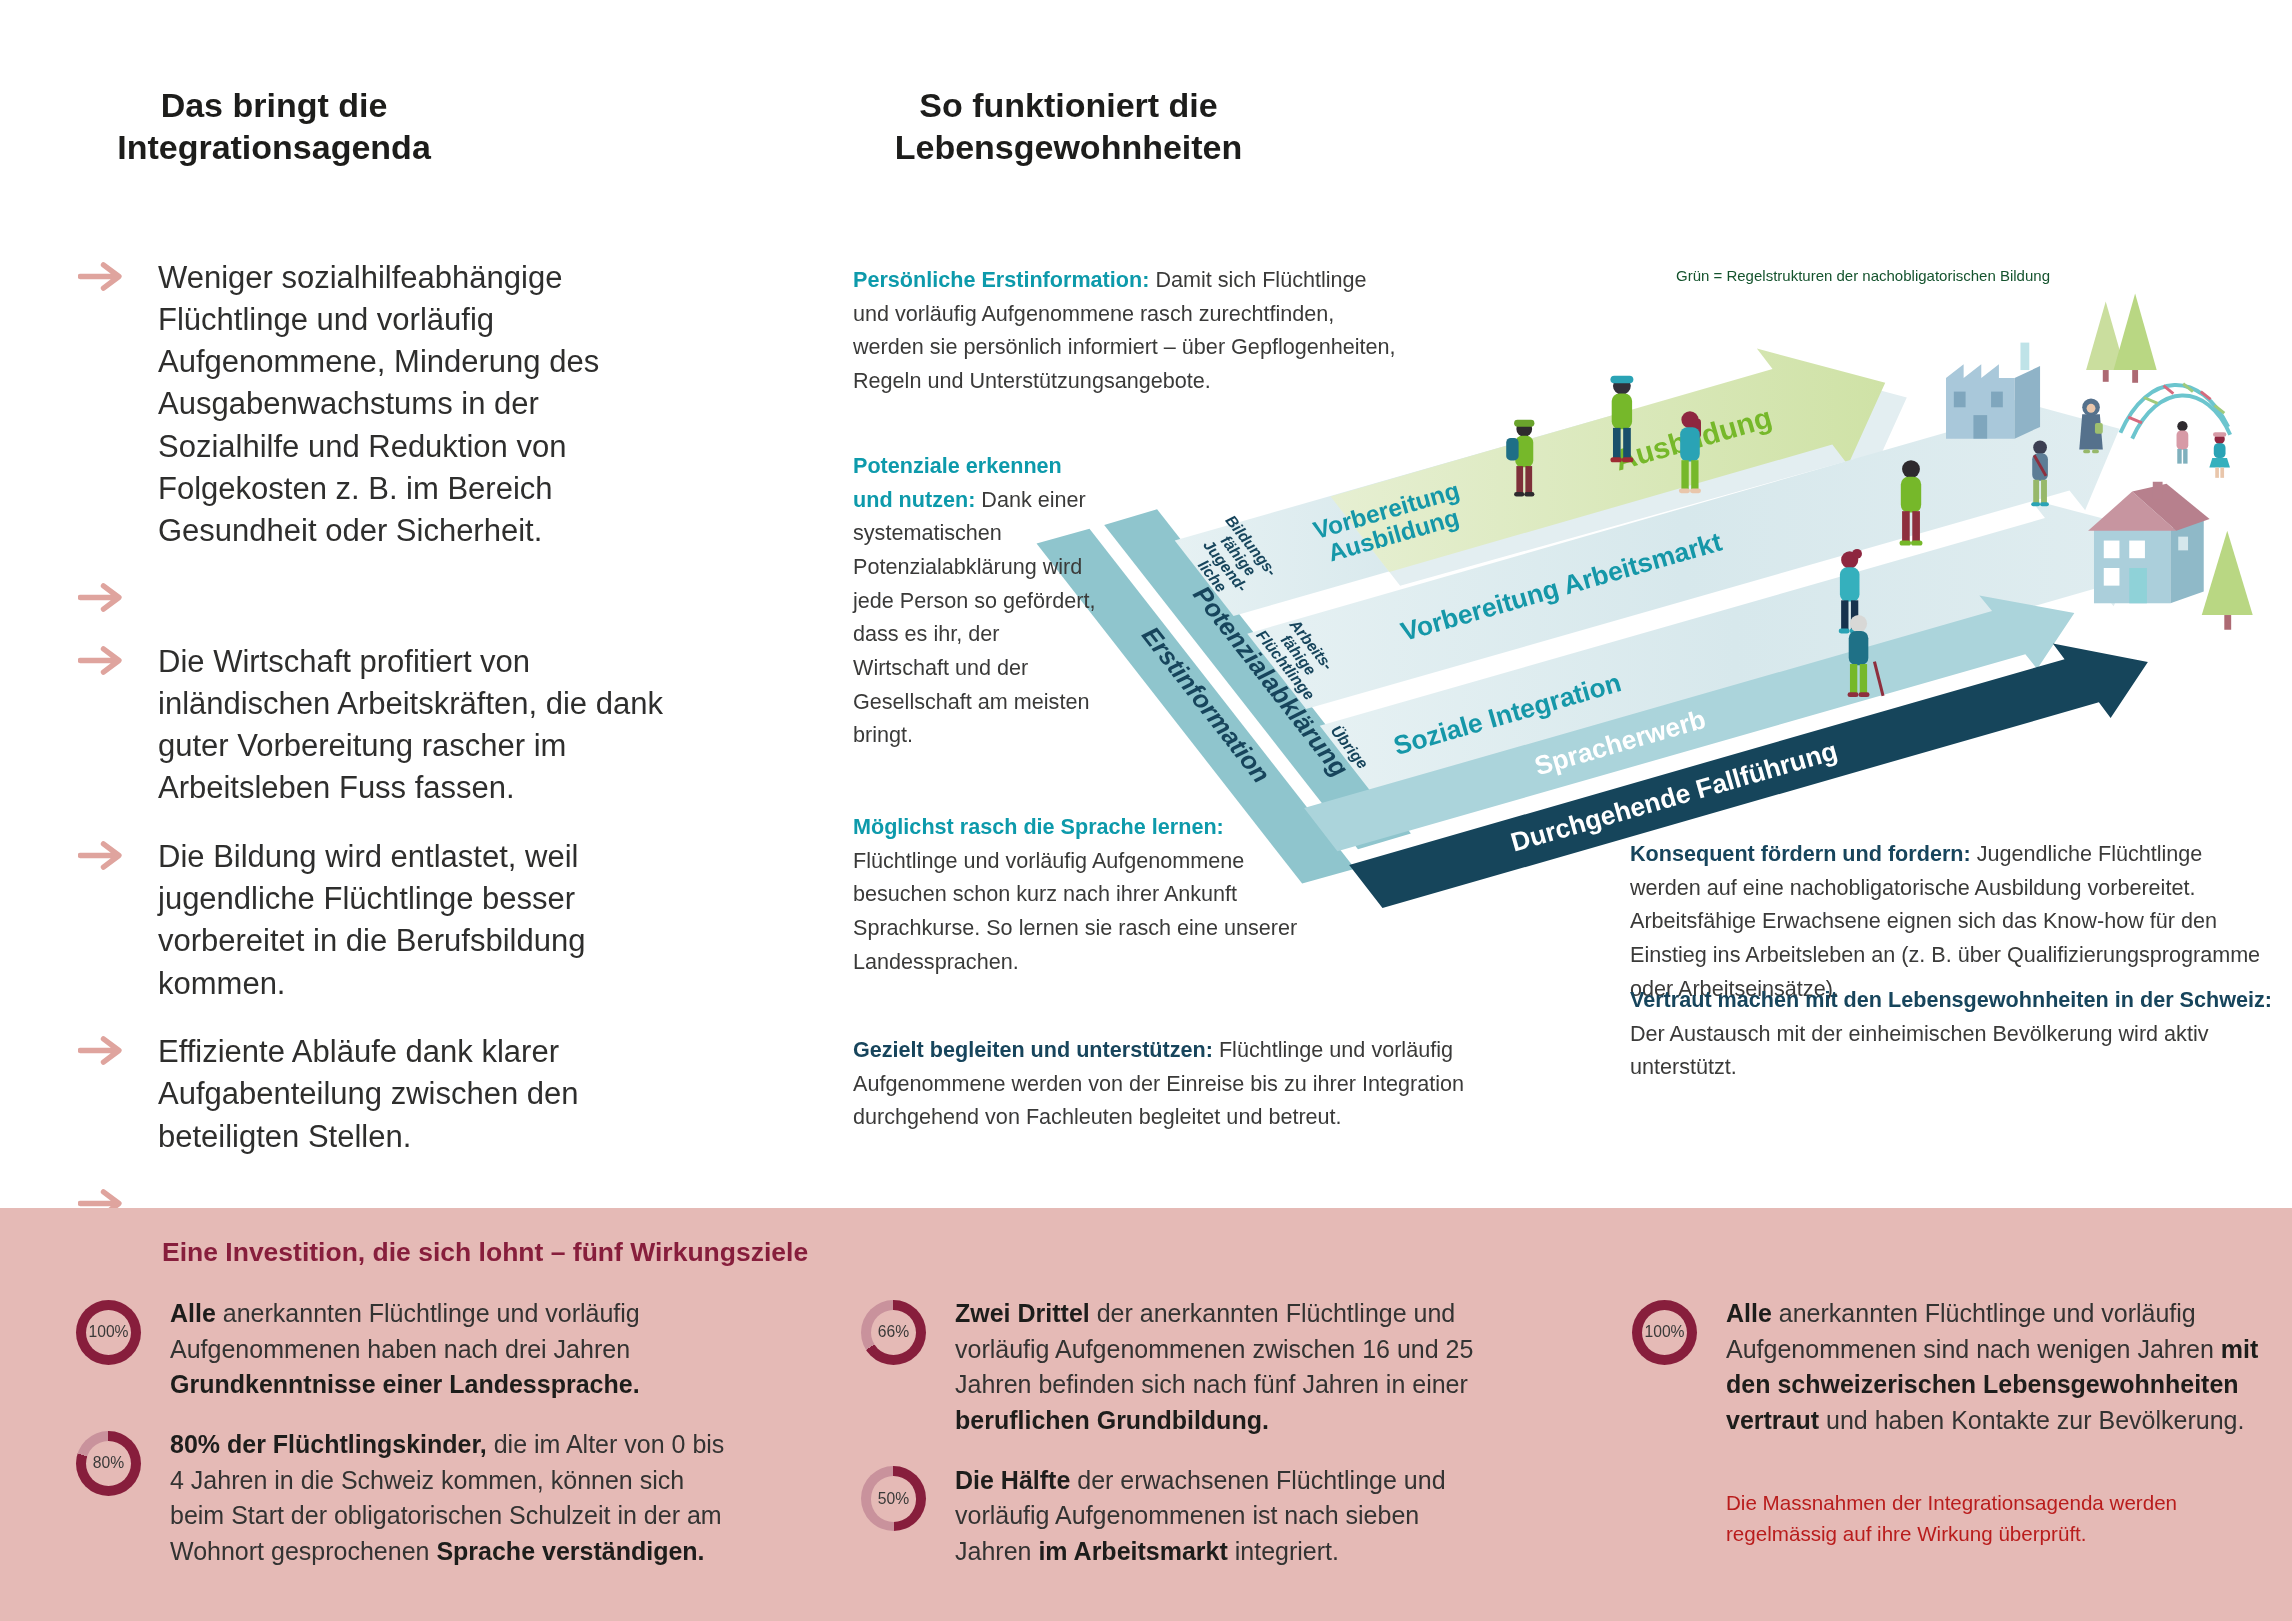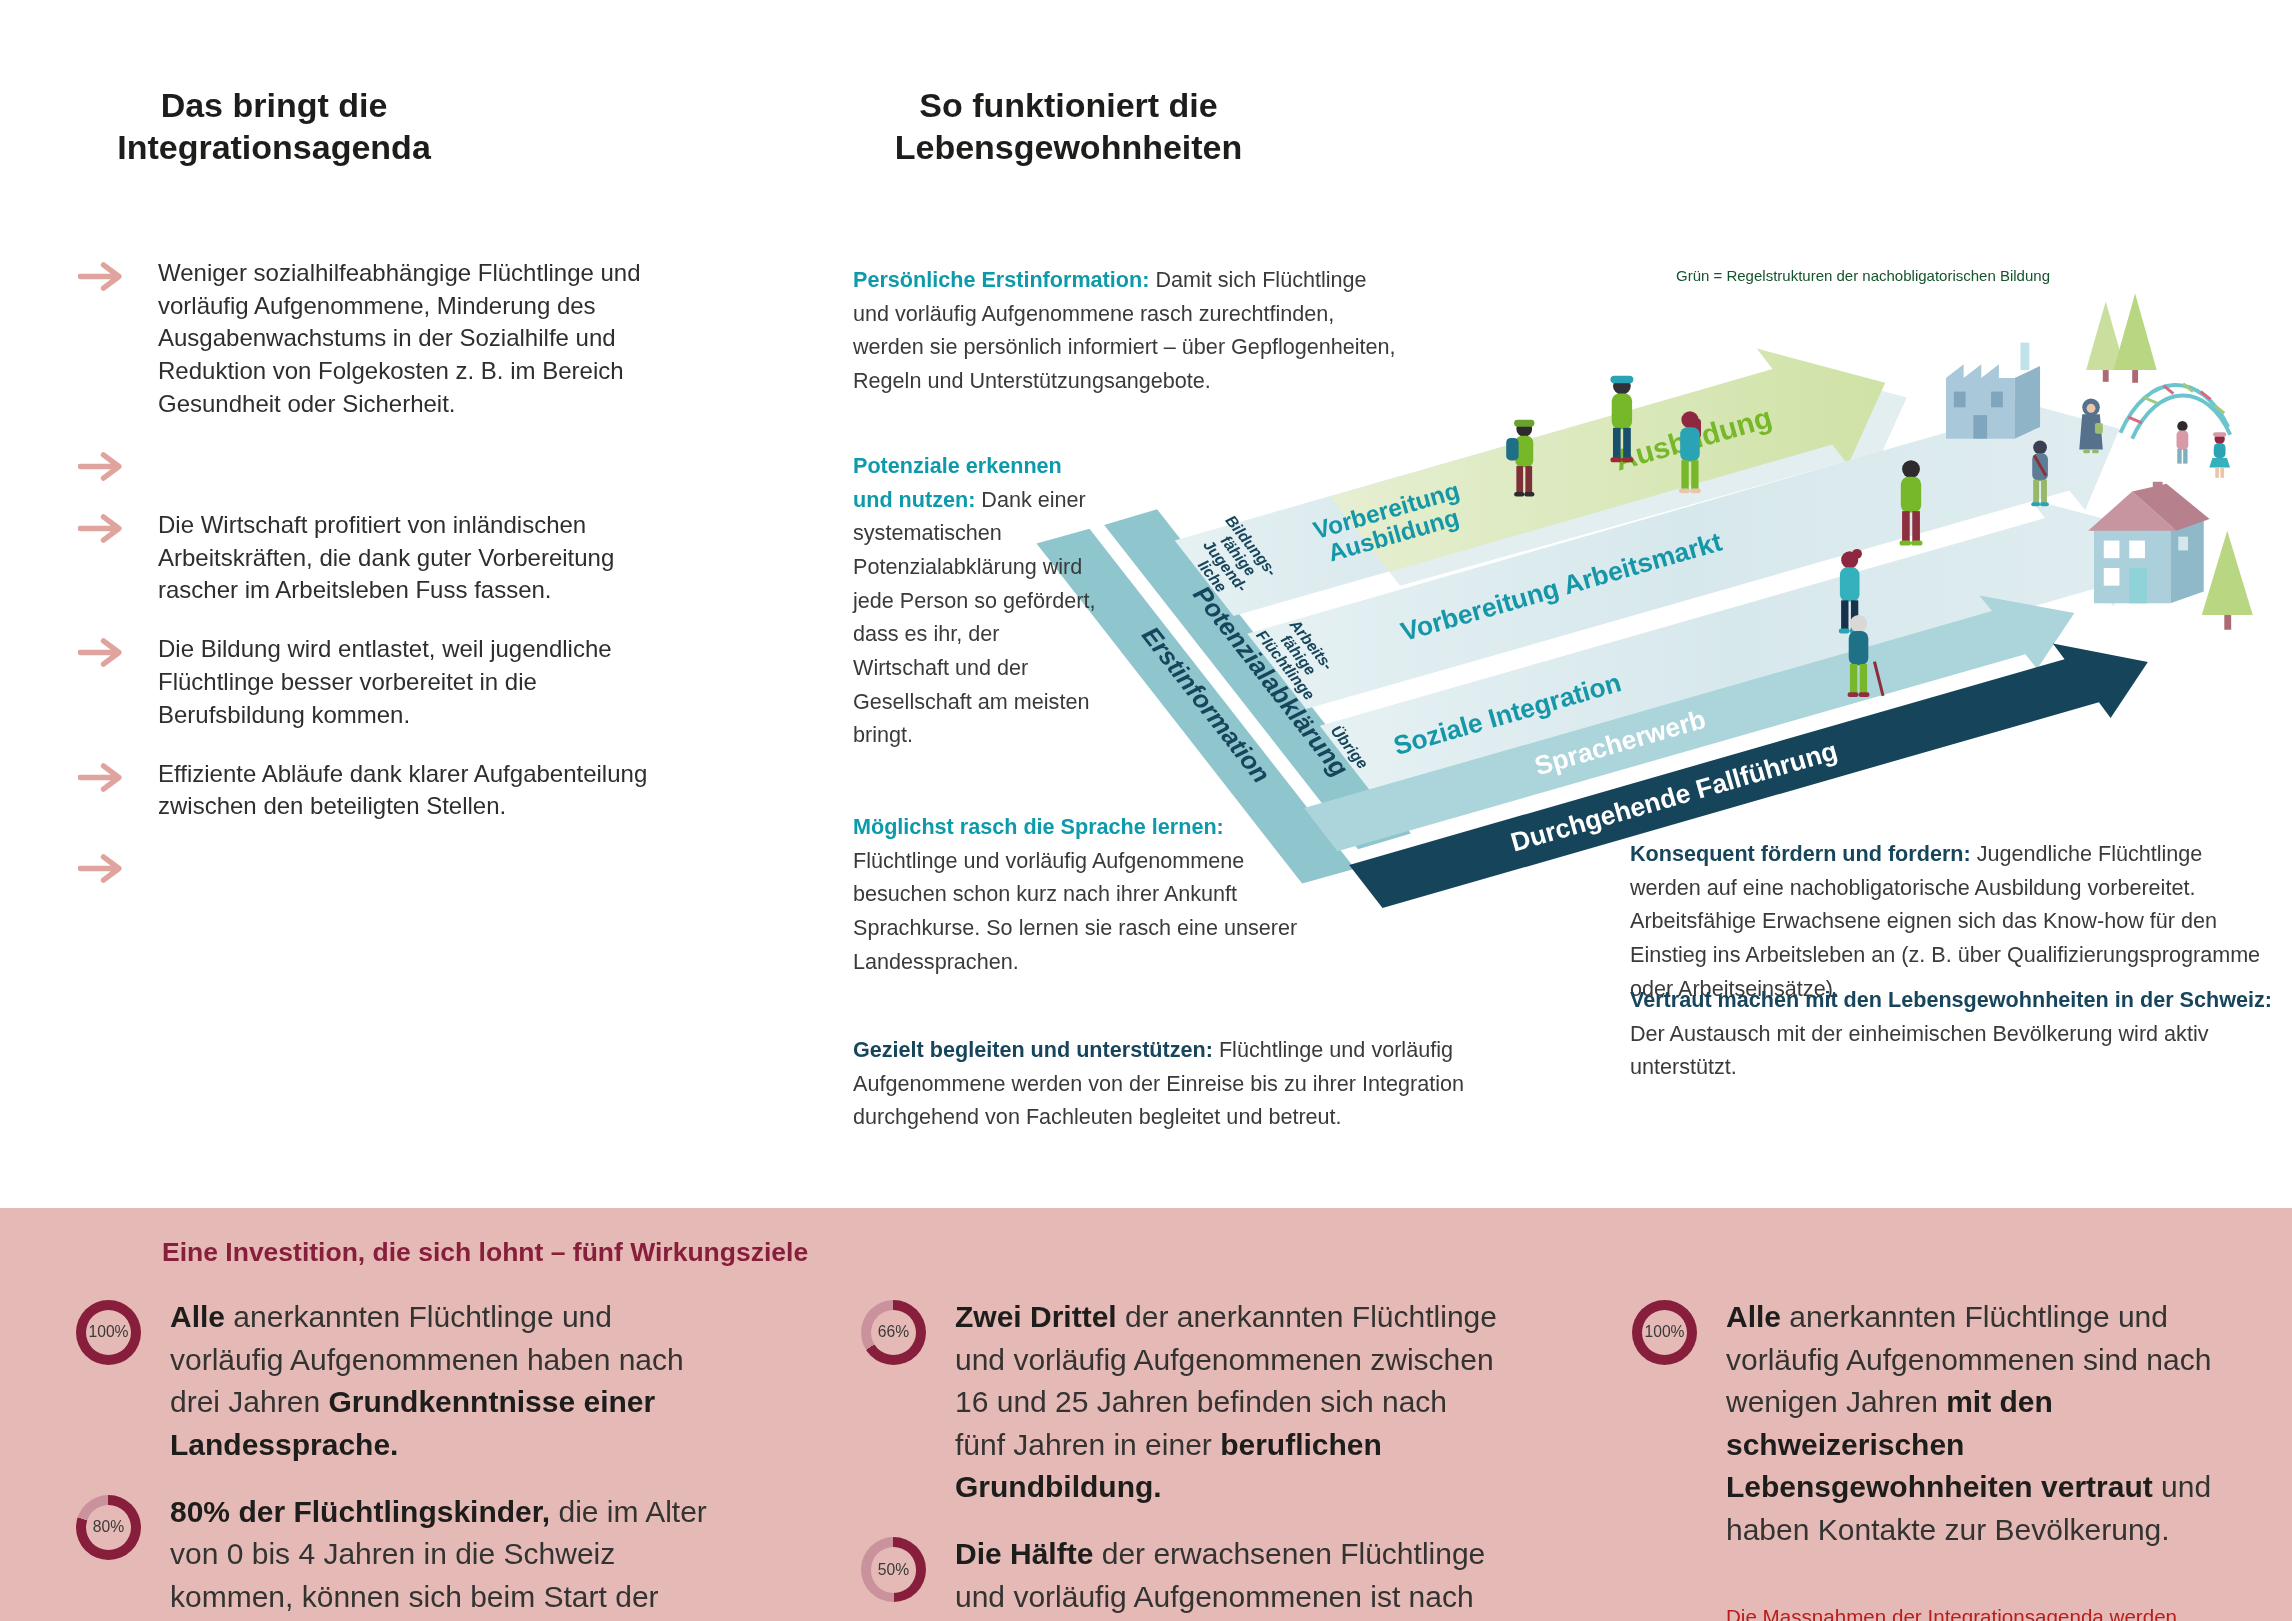--- a/index.html
+++ b/index.html
@@ -4,21 +4,21 @@
 <style>
   html,body{margin:0;padding:0;background:#ffffff;}
   .page{position:relative;width:2293px;height:1621px;background:#ffffff;overflow:hidden;
         font-family:"Liberation Sans","DejaVu Sans",sans-serif;color:#3a3a39;}
   .col-title{position:absolute;font-size:34px;font-weight:700;color:#1d1d1b;line-height:1.24;margin:0;text-align:center;}
   #title-left{left:78px;top:84px;width:392px;}
   #title-mid{left:853px;top:84px;width:431px;}
   #bullets{position:absolute;left:78px;top:257px;width:637px;display:flex;flex-direction:column;gap:26.5px;}
   .bullet{display:flex;gap:33px;}
   .bullet svg{width:47px;height:33px;flex:0 0 47px;margin-top:2.9px;}
-  .bullet p{margin:0;width:512px;font-size:24px;line-height:1.36;color:#2e2e2d;}
+  .bullet p{margin:0;width:512px;font-size:31px;line-height:1.36;color:#2e2e2d;}
   .block{position:absolute;font-size:21.6px;line-height:1.56;color:#3a3a39;}
   .block .lead{font-weight:700;}
   .block .lead::after{content:" ";}
   .lead.teal{color:#0d9aab;}
   .lead.navy{color:#17455c;}
   #b1{left:853px;top:263px;width:549px;}
   #b2{left:853px;top:449px;width:247px;}
   #b3{left:853px;top:810px;width:463px;}
   #b4{left:853px;top:1033px;width:635px;}
   #r1{left:1630px;top:837px;width:649px;}
@@ -33,21 +33,21 @@
   .f-title{position:absolute;left:162px;top:29px;font-size:26.5px;font-weight:700;color:#871e3c;margin:0;}
   .gcol{position:absolute;top:88px;display:flex;flex-direction:column;gap:24.5px;}
   #gcol1{left:76px;width:655px;}
   #gcol2{left:861px;width:639px;}
   #gcol3{left:1632px;width:637px;}
   .goal{display:flex;gap:29px;align-items:flex-start;}
   .donut{position:relative;width:65px;height:65px;border-radius:50%;flex:0 0 65px;margin-top:3.9px;}
   .donut::after{content:"";position:absolute;inset:9.8px;border-radius:50%;background:#e5bab6;z-index:0;}
   .donut .pct{position:absolute;inset:0;display:flex;align-items:center;justify-content:center;
               font-size:15.7px;color:#3a3a39;z-index:1;}
-  .gtxt{margin:0;font-size:30px;line-height:1.42;color:#333332;}
+  .gtxt{margin:0;font-size:25px;line-height:1.42;color:#333332;}
   .gtxt strong{color:#1d1d1b;}
   .note{margin:25.5px 0 0 94px;font-size:20.6px;line-height:1.5;width:461px;color:#b91c1c;}
 </style>
 </head>
 <body>
 
 <div class="page">
 
   <h1 class="col-title" id="title-left">Das bringt die Integrationsagenda</h1>
   <h1 class="col-title" id="title-mid">So funktioniert die Lebensgewohnheiten</h1>

